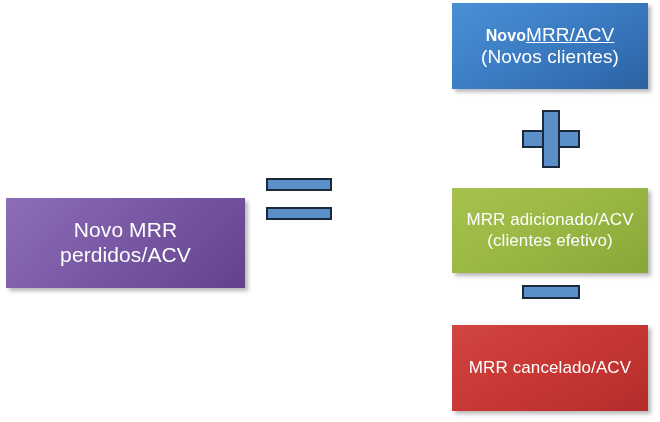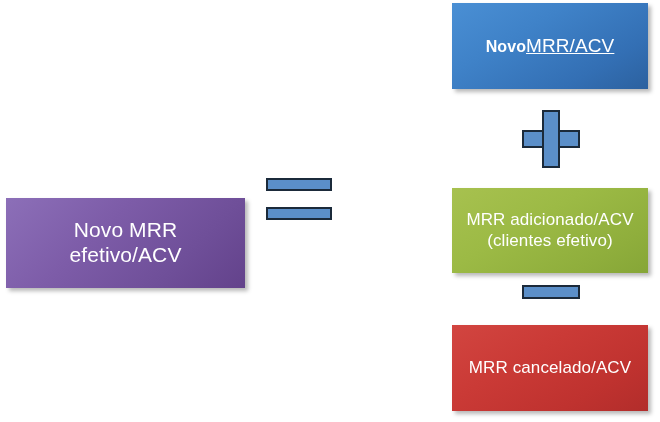--- a/index.html
+++ b/index.html
@@ -164,32 +164,33 @@
     border: 2px solid #1b2a3a;
   }
 </style>
 </head>
 <body>
 
 <div class="canvas">
 
   <div class="box box-result">
     <span class="ln">Novo MRR</span>
-    <span class="ln">efetivo/ACV</span>
+    <span class="ln">perdidos/ACV</span>
   </div>
 
   <div class="op op-equals">
     <span class="bar"></span>
     <span class="bar"></span>
   </div>
 
   <div class="box box-new">
     <span class="ln">
       <span class="ln-emph">Novo</span><span class="ln-sub">MRR/ACV</span>
     </span>
+    <span class="ln">(Novos clientes)</span>
   </div>
 
   <div class="op op-plus">
     <span class="bar-h"></span>
     <span class="bar-v"></span>
     <span class="seam-h"></span>
   </div>
 
   <div class="box box-added">
     <span class="ln">MRR adicionado/ACV</span>

